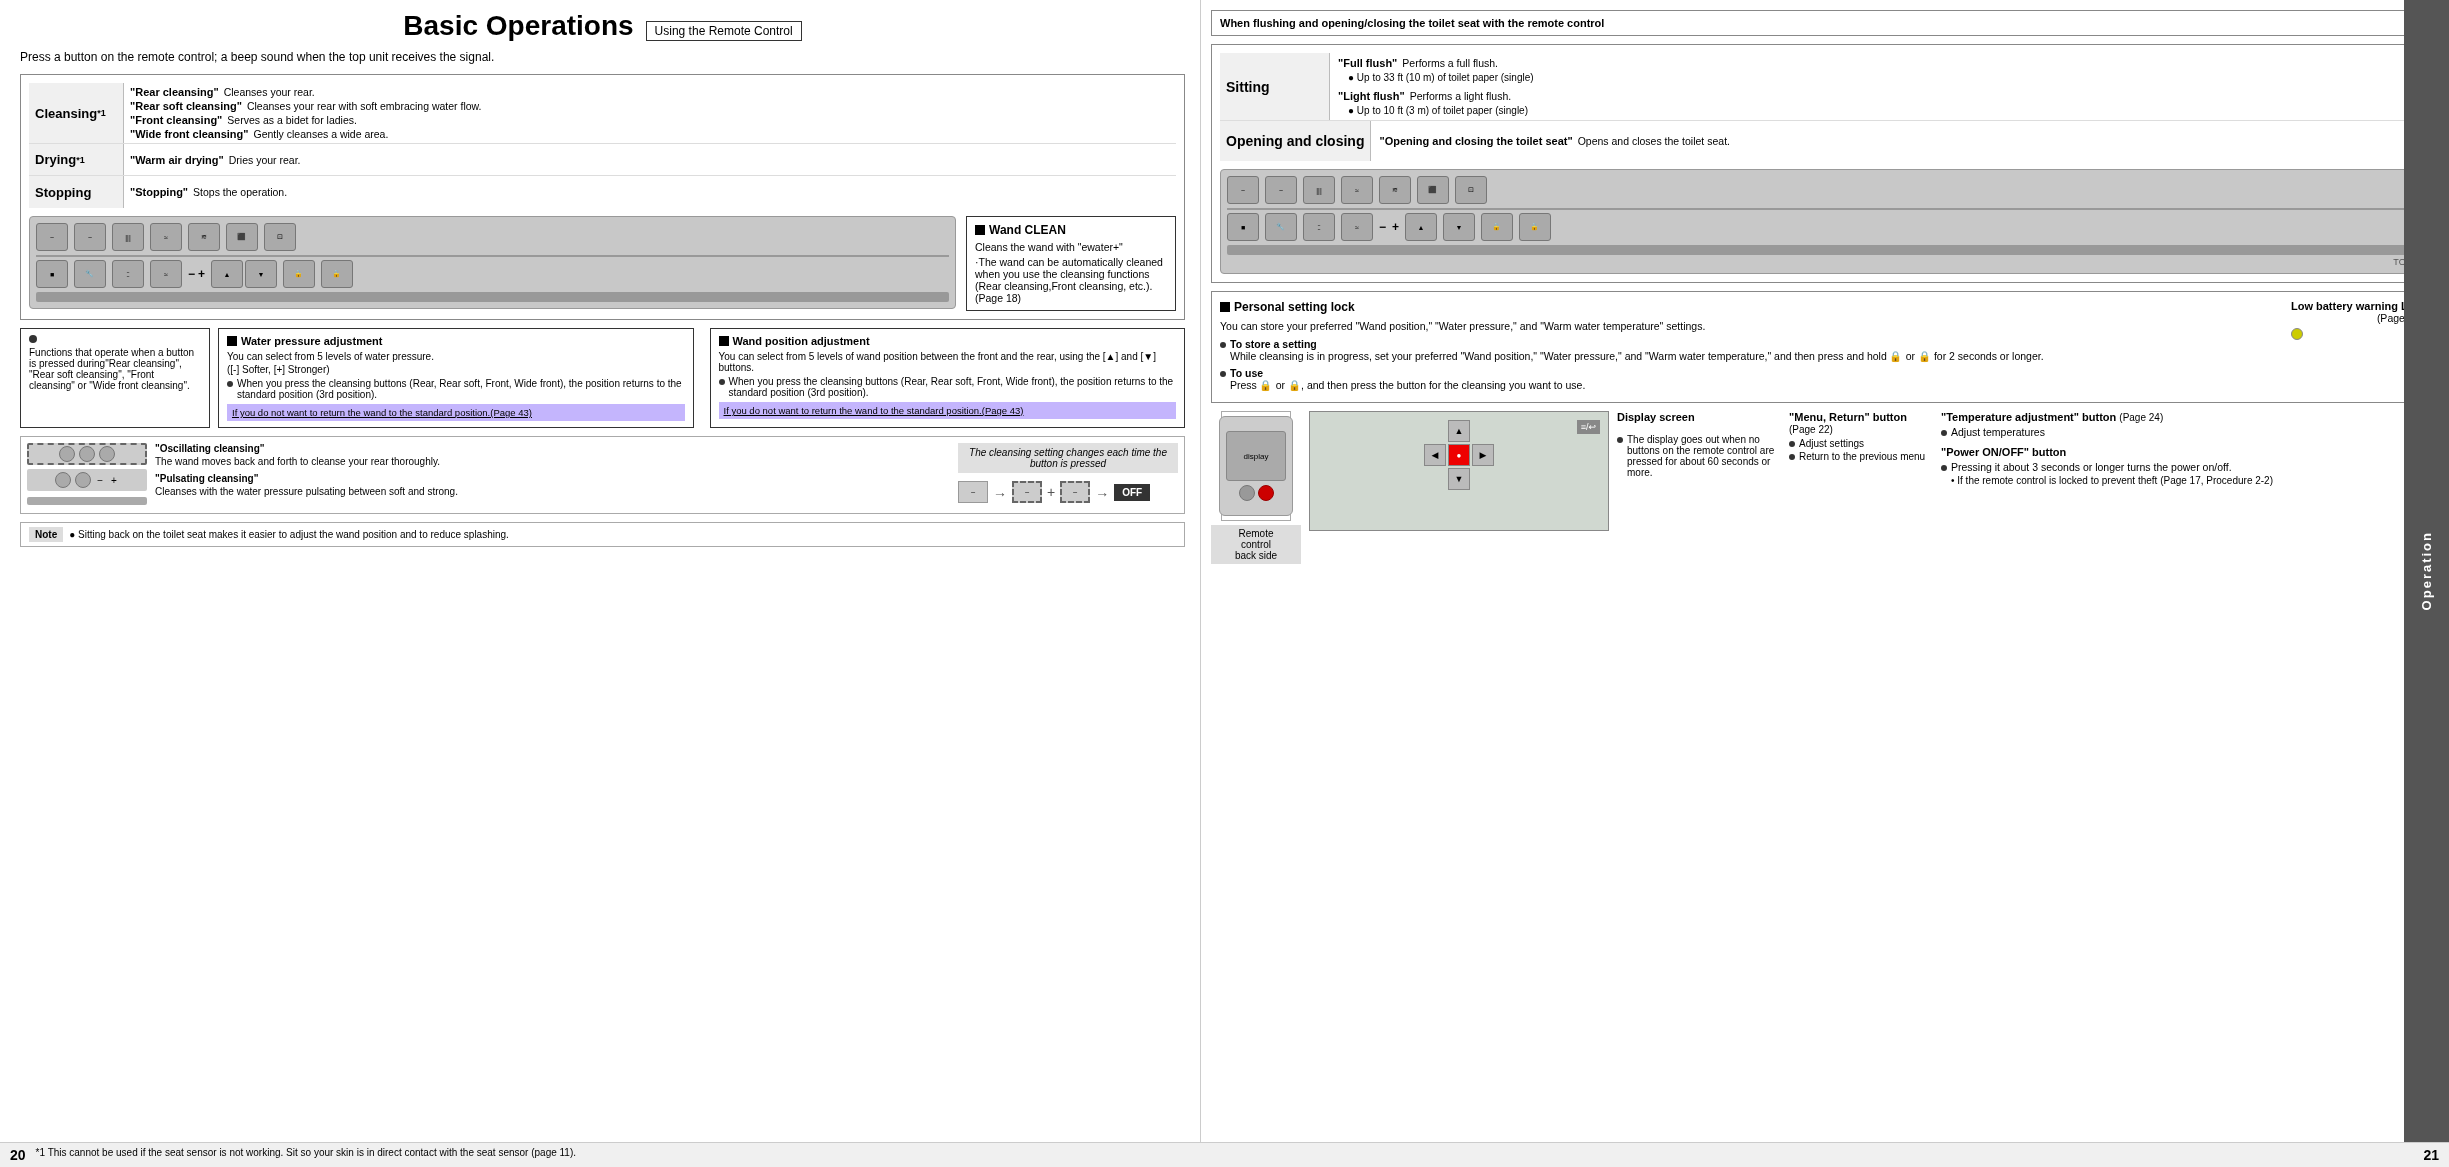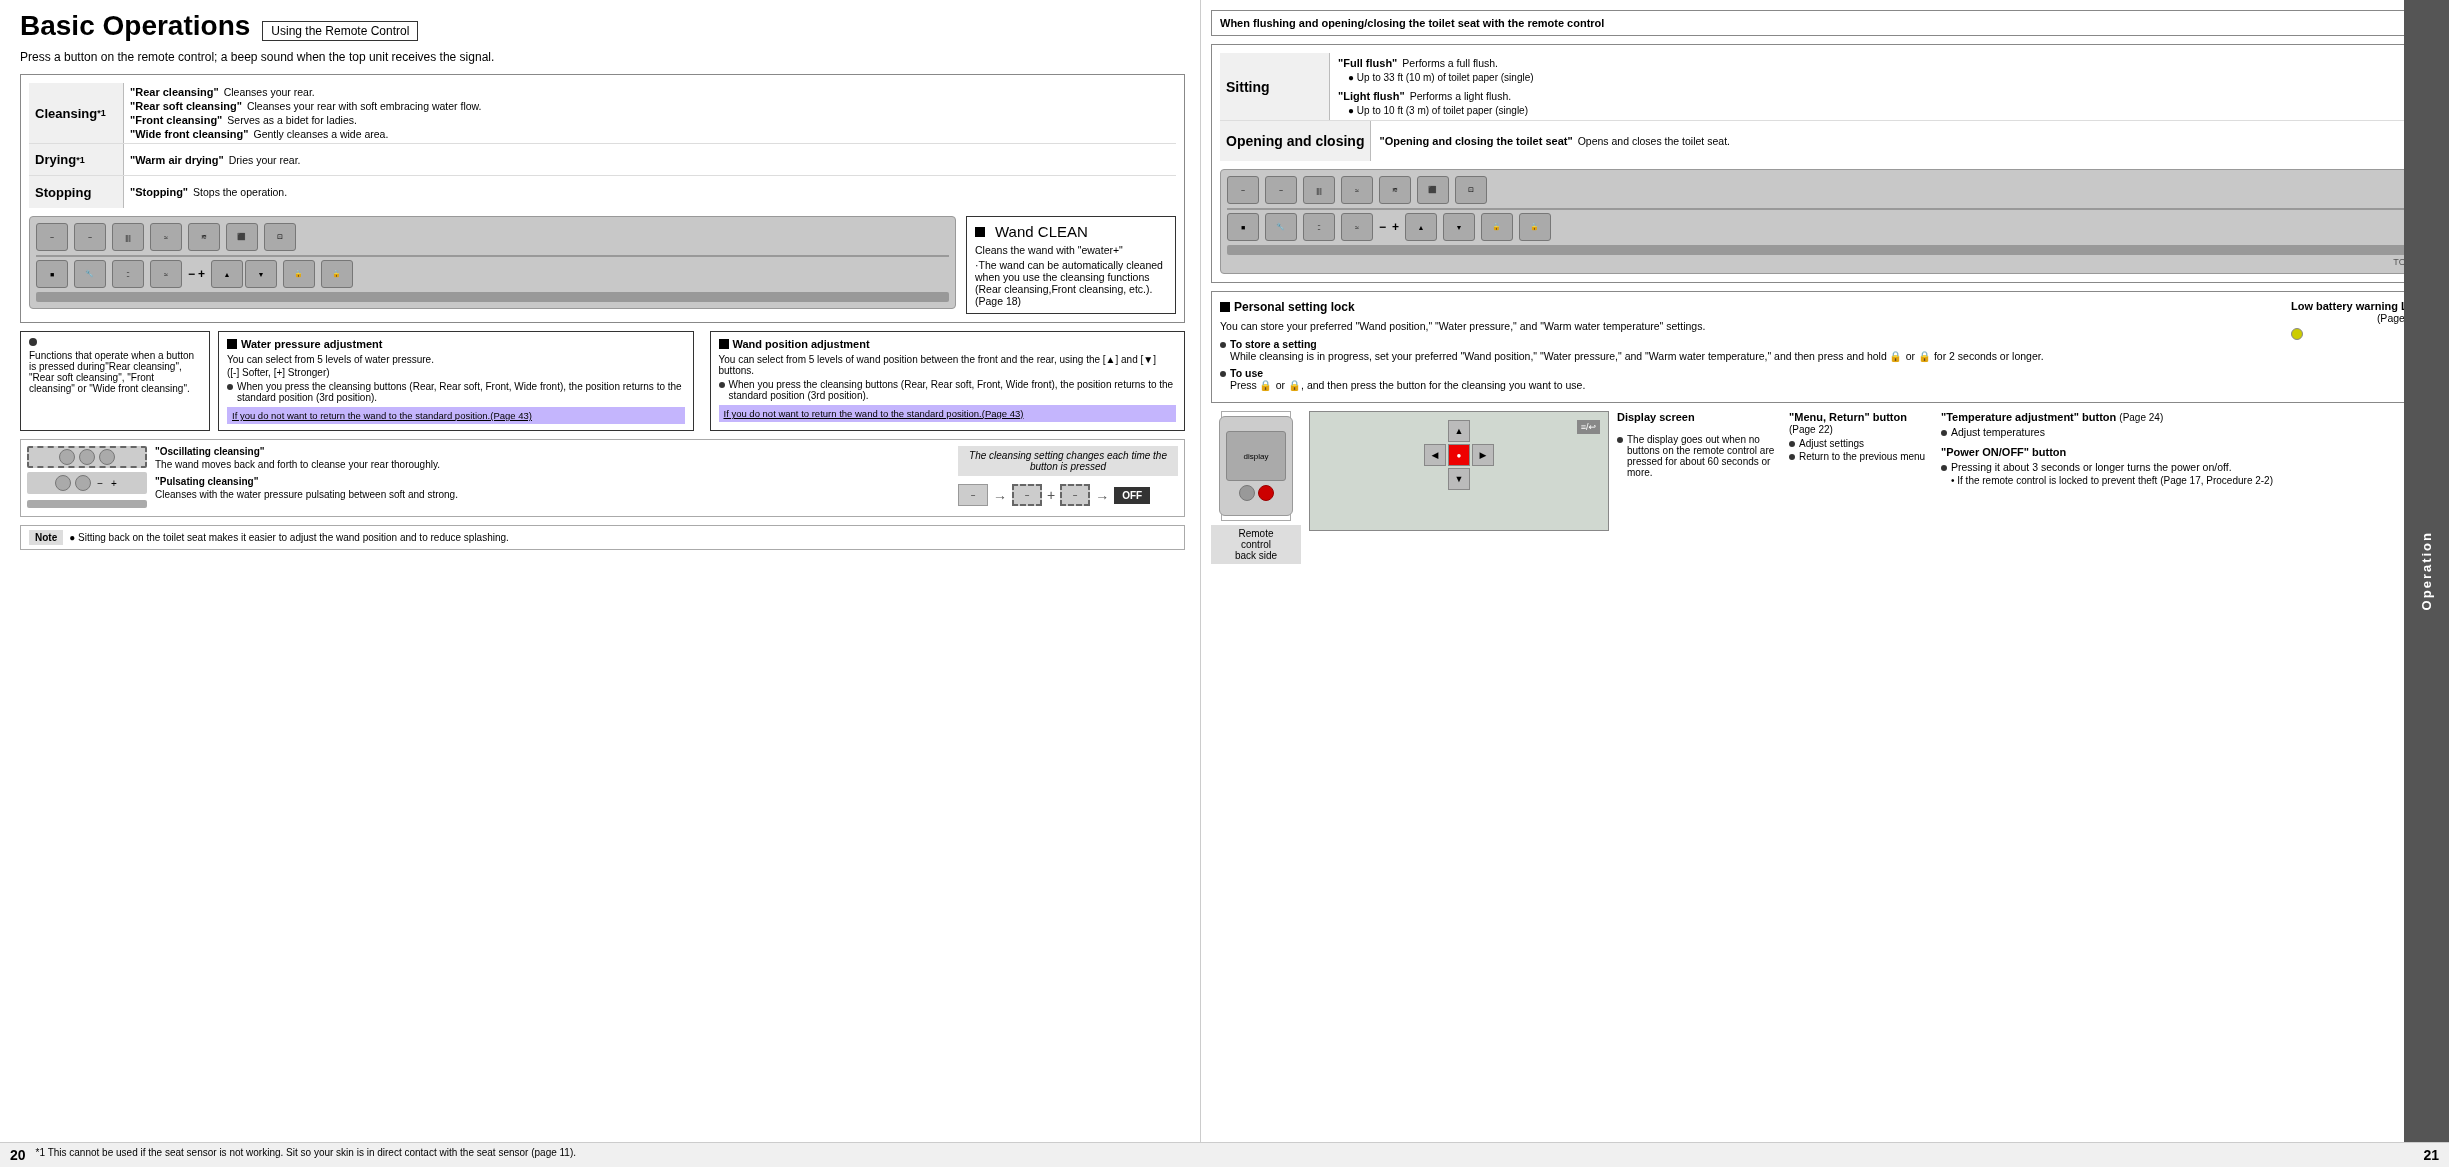--- a/index.html
+++ b/index.html
@@ -52,20 +52,21 @@
       transform: rotate(180deg);
       letter-spacing: 2px;
     }
 
     
     .page-header {
       display: flex;
       align-items: baseline;
       gap: 12px;
       margin-bottom: 8px;
+      justify-content: center;
     }
     .page-title {
       font-size: 28px;
       font-weight: bold;
     }
     .tab-label {
       border: 1px solid #333;
       padding: 2px 8px;
       font-size: 12px;
     }
@@ -135,26 +136,26 @@
       border: 1px solid #333;
       padding: 6px 8px;
       background: #fff;
       font-size: 10.5px;
       position: absolute;
       right: 10px;
       top: 5px;
       width: 210px;
     }
     .wand-clean-title {
-      font-weight: normal;
-      font-size: 15px;
+      font-weight: bold;
+      font-size: 12px;
       margin-bottom: 4px;
       display: flex;
       align-items: center;
-      gap: 10px;
+      gap: 4px;
     }
     .black-square {
       width: 10px;
       height: 10px;
       background: #000;
       display: inline-block;
       flex-shrink: 0;
     }
 
     

